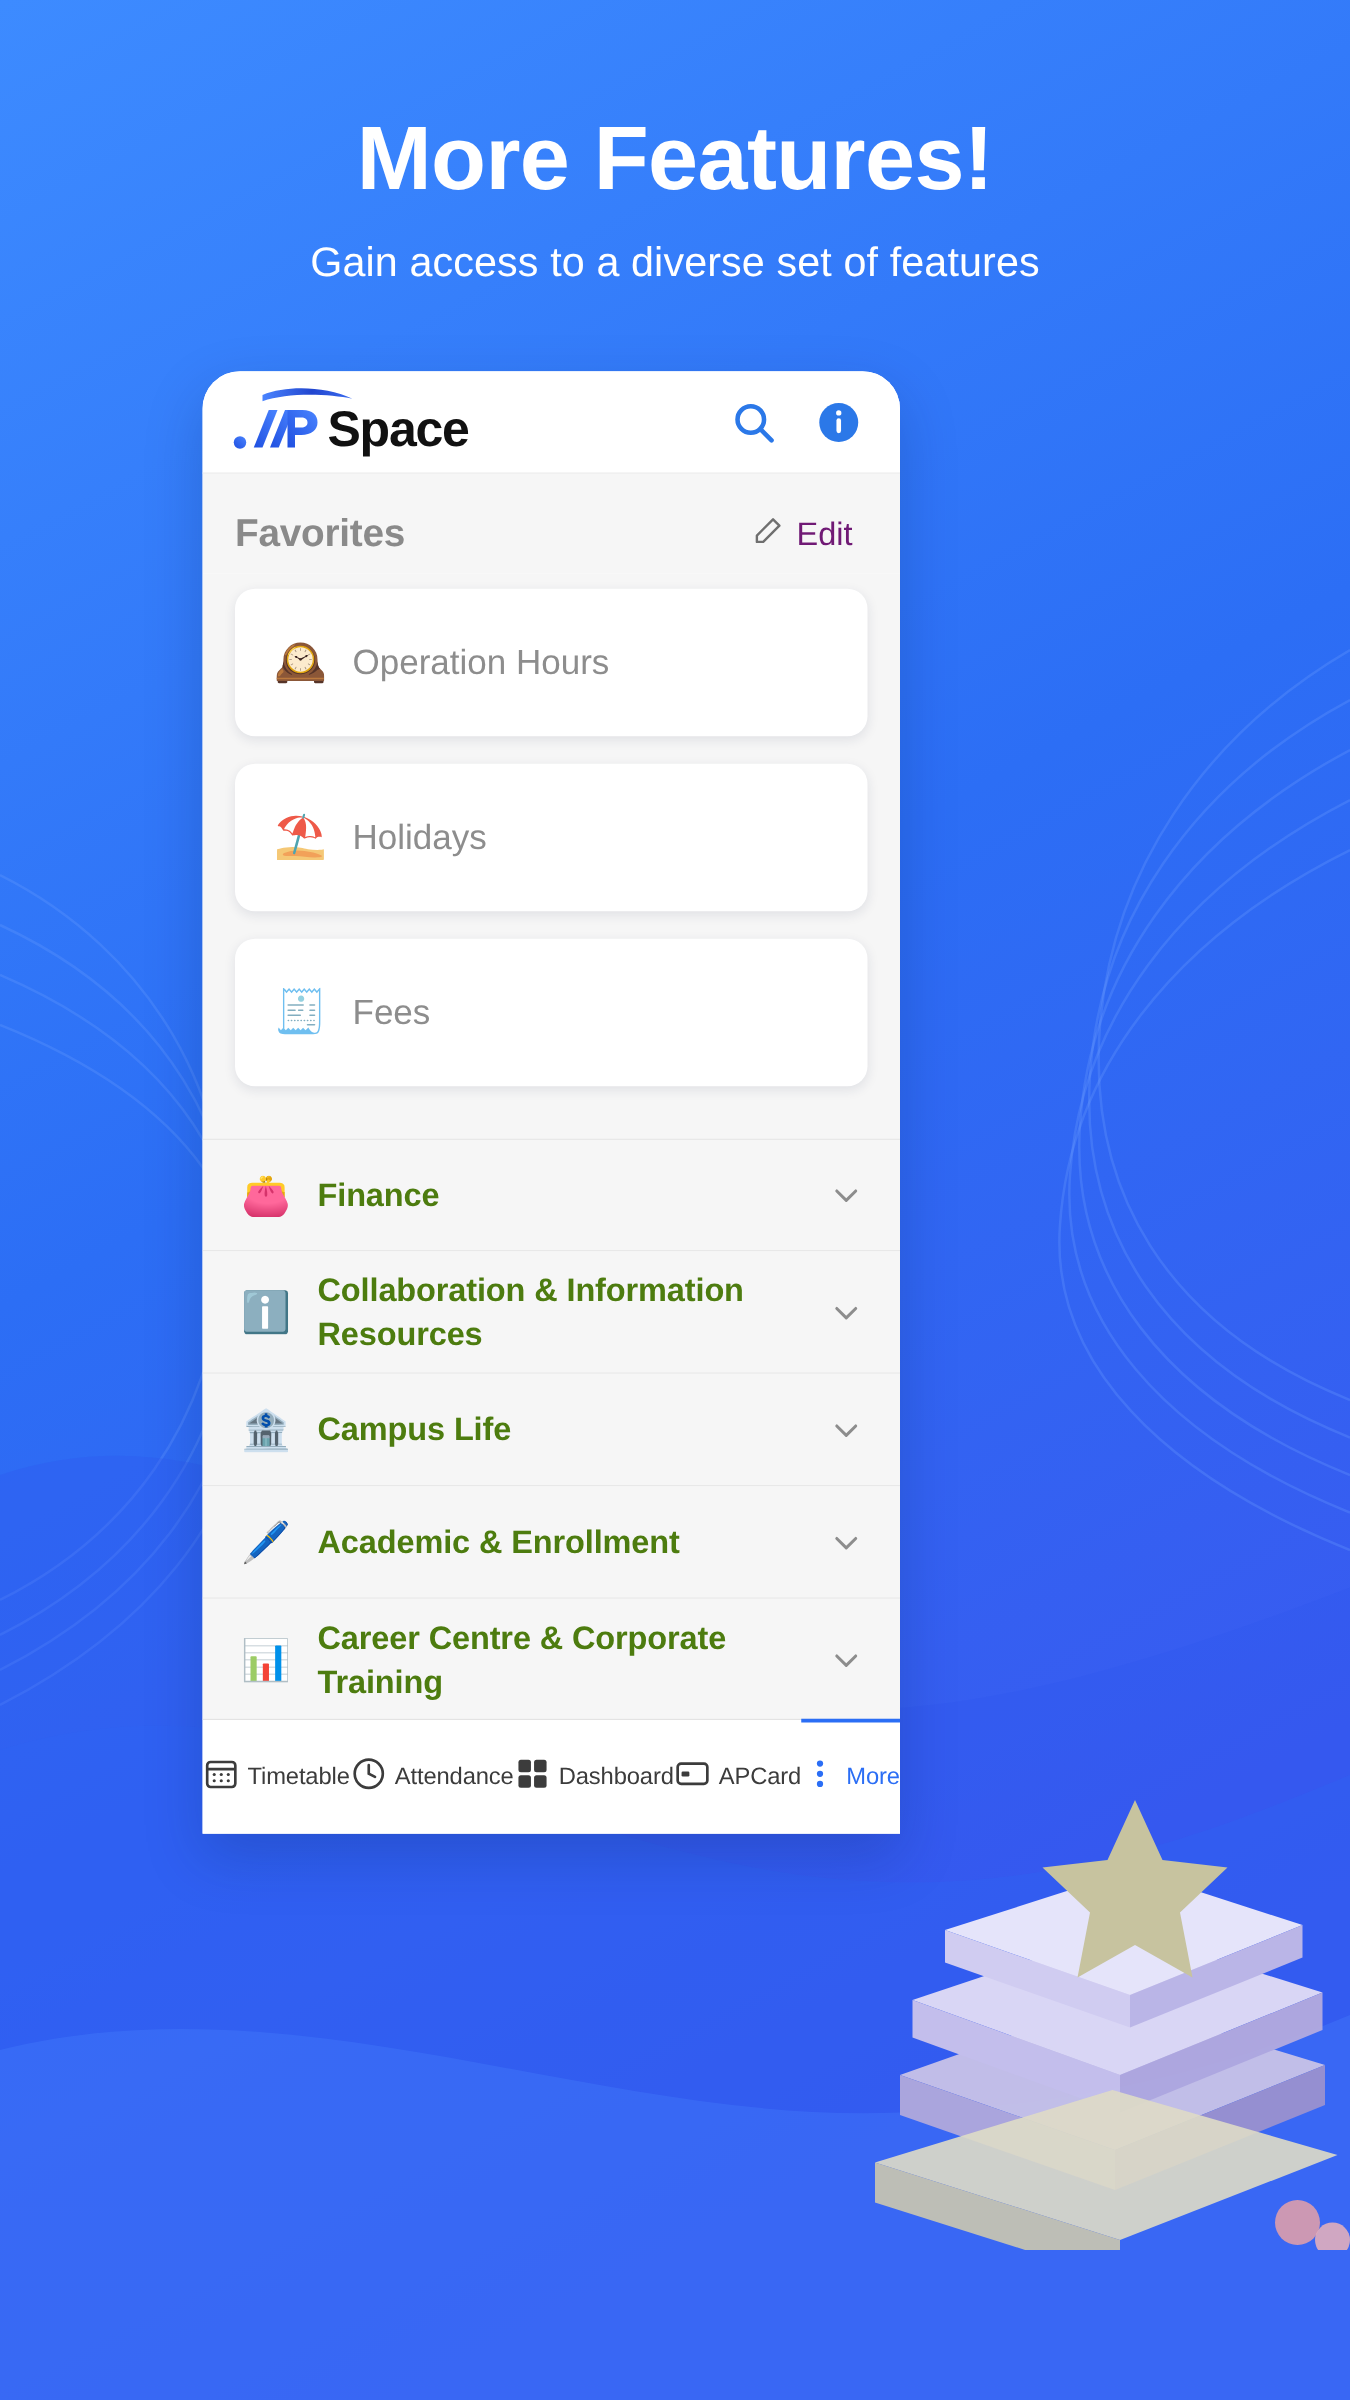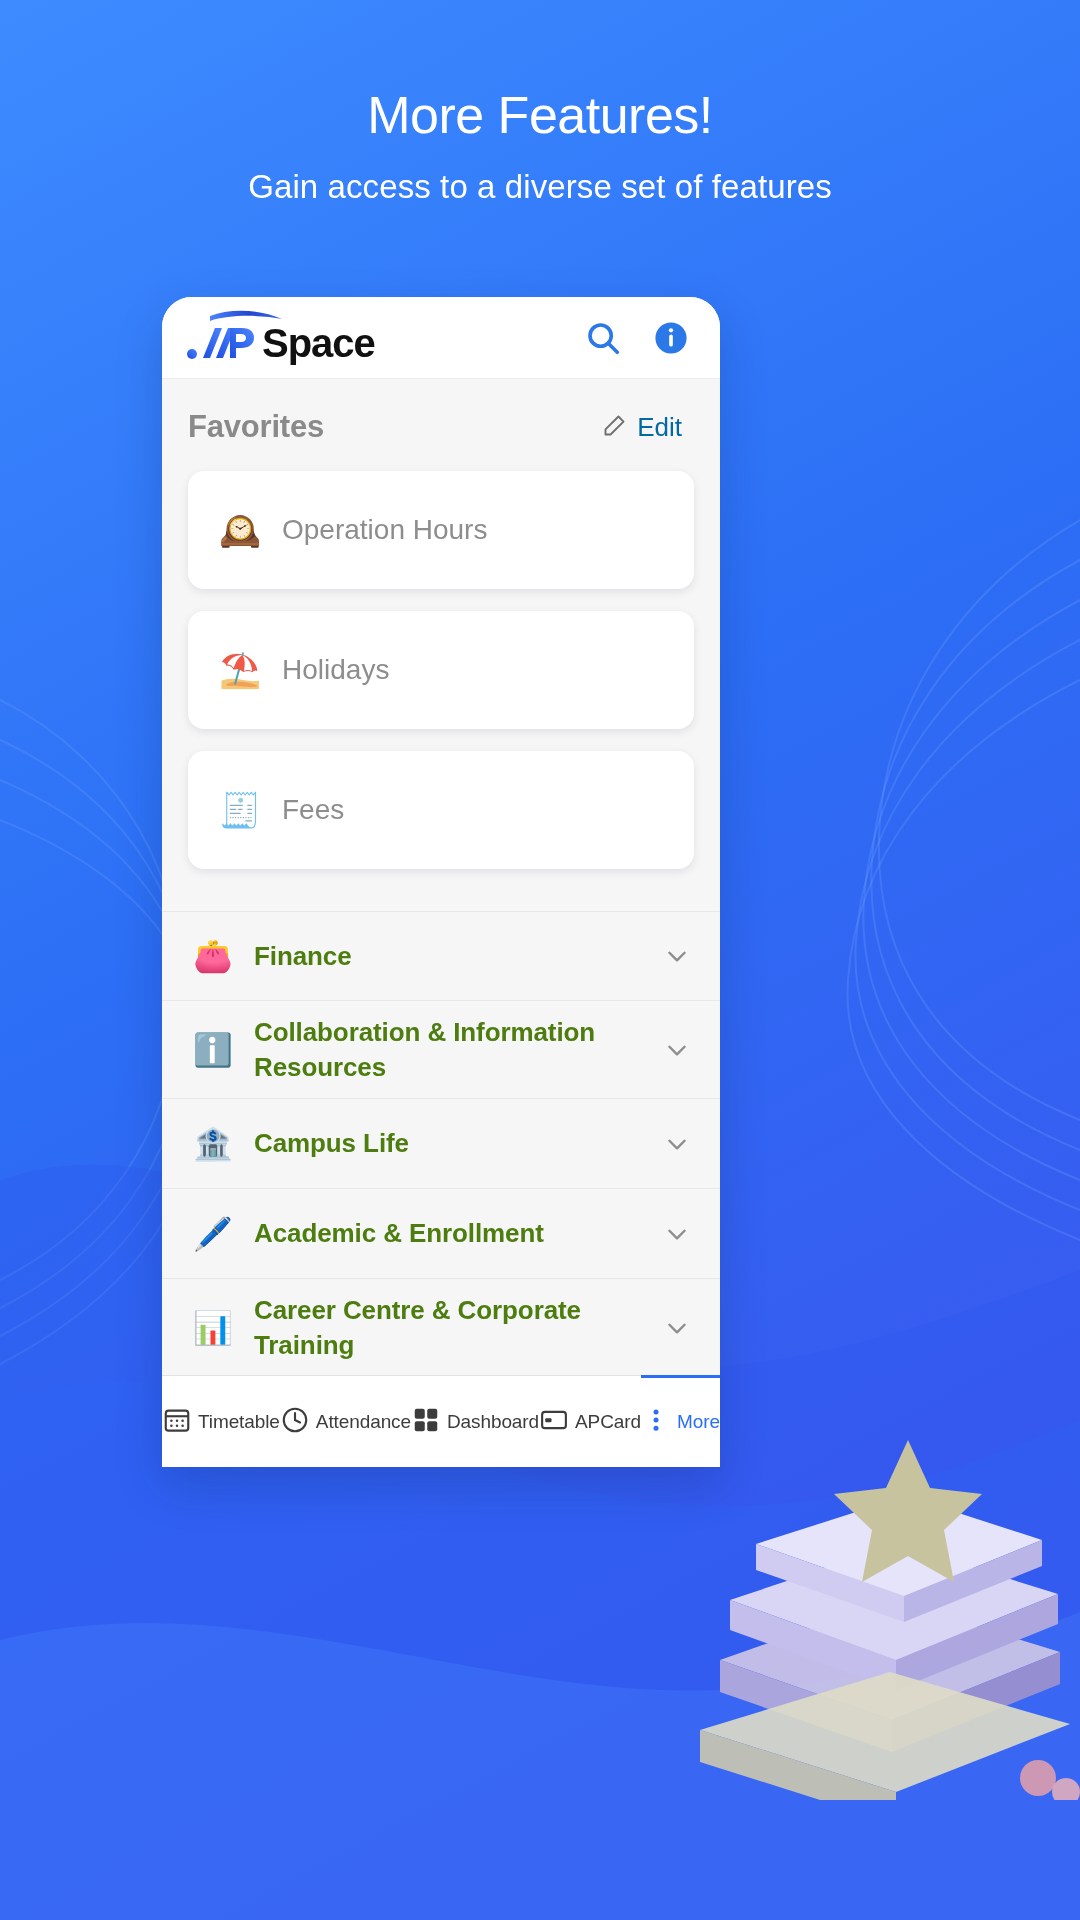--- a/index.html
+++ b/index.html
@@ -20,22 +20,22 @@
   .bg-svg { position: absolute; inset: 0; width: 1080px; height: 1920px; }
 
   
   .promo {
     position: absolute; top: 0; left: 0; width: 1080px;
     text-align: center; z-index: 5;
   }
   .promo-title {
     margin-top: 86px;
     color: #ffffff;
-    font-size: 52px;
-    font-weight: 400;
+    font-size: 72px;
+    font-weight: 700;
     letter-spacing: -0.5px;
     line-height: 1.15;
   }
   .promo-sub {
     margin-top: 22px;
     color: #ffffff;
     font-size: 33px;
     font-weight: 400;
     letter-spacing: 0.1px;
   }
@@ -82,21 +82,21 @@
     padding: 30px 38px 14px 26px;
     background: #f6f6f6;
     flex: none;
   }
   .fav-title {
     font-size: 31px; font-weight: 700; color: #8a8a8a;
     letter-spacing: -0.2px;
   }
   .fav-spacer { flex: 1; }
   .edit-btn { display: flex; align-items: center; gap: 9px; }
-  .edit-label { font-size: 26px; color: #0369a1; }
+  .edit-label { font-size: 26px; color: #701a75; }
 
   
   .app-body {
     flex: 1;
     background: #f6f6f6;
     overflow: hidden;
     display: flex;
     flex-direction: column;
   }
 

